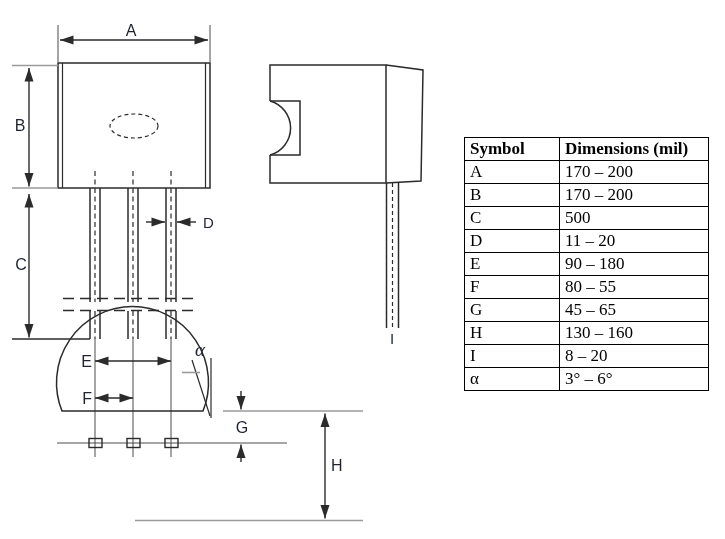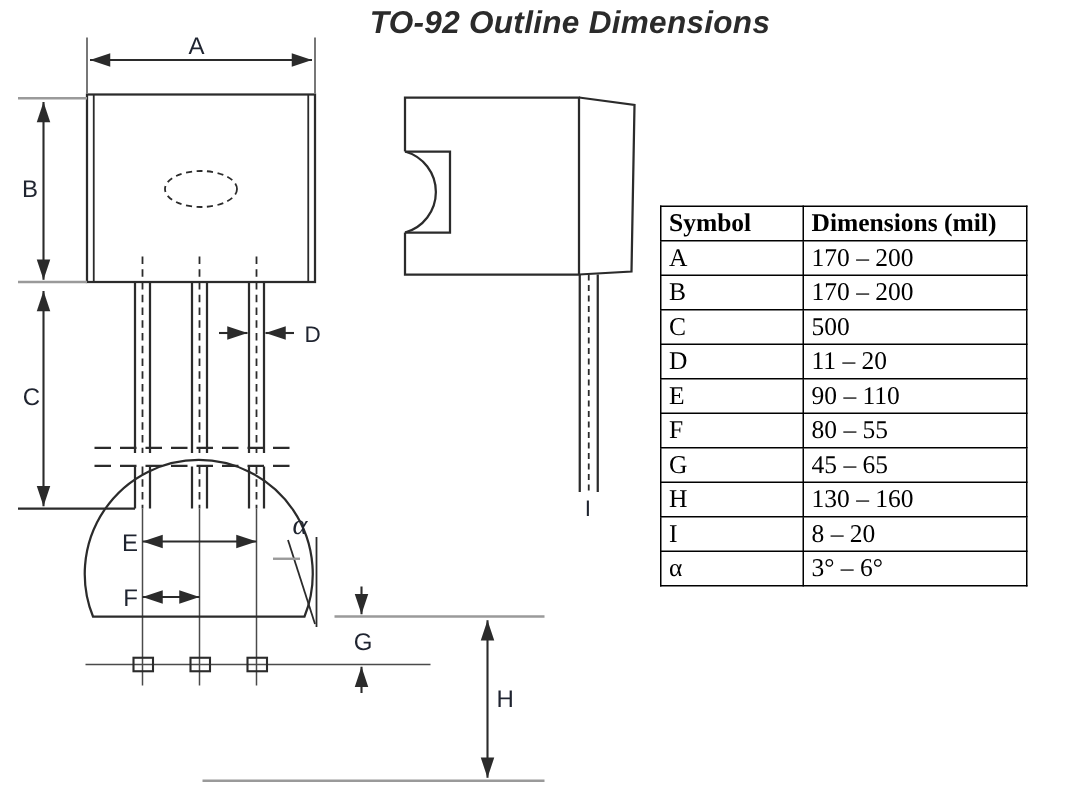--- a/index.html
+++ b/index.html
@@ -11,33 +11,32 @@
   svg{position:absolute;left:0;top:0;}
   .ink{stroke:#2b2b2b;fill:none;}
   .w15{stroke-width:1.5;}
   .w12{stroke-width:1.2;}
   .thin{stroke:#4a4a4a;stroke-width:1;fill:none;}
   .ref{stroke:#9a9a9a;stroke-width:1.6;fill:none;}
   .dim{stroke:#2b2b2b;stroke-width:1.4;fill:none;}
   .lbl{font-family:"Liberation Sans",sans-serif;font-size:16px;fill:#1f2430;}
   .lbl-sm{font-family:"Liberation Sans",sans-serif;font-size:15px;fill:#1f2430;}
   .lbl-alpha{font-family:"Liberation Serif",serif;font-style:italic;font-size:19px;fill:#1f2430;}
-  #dim-table{position:absolute;left:440px;top:137px;width:245px;border-collapse:collapse;
+  #dim-table{position:absolute;left:464px;top:137px;width:245px;border-collapse:collapse;
              font-family:"Liberation Serif",serif;font-size:17px;color:#000;}
   #dim-table td,#dim-table th{border:1.4px solid #000;padding:0 5px;height:22px;
              text-align:left;vertical-align:middle;white-space:nowrap;}
   #dim-table th{font-weight:bold;}
   #dim-table .c1{width:84px;}
 </style>
 </head>
 <body>
 
 <div id="stage">
 
-  <div id="title">TO-92 Outline Dimensions</div>
 
   <svg width="725" height="539" viewBox="0 0 725 539">
     <defs>
       <marker id="ah" markerUnits="userSpaceOnUse" markerWidth="16" markerHeight="12" refX="14.5" refY="5" orient="auto-start-reverse">
         <path d="M1 0.5 L14.5 5 L1 9.5 Z" fill="#2b2b2b"></path>
       </marker>
     </defs>
 
     <g>
       <rect x="58" y="63" width="152" height="125" class="ink w15"></rect>
@@ -181,21 +180,21 @@
         <tr>
           <td class="c1">C</td>
           <td>500</td>
         </tr>
         <tr>
           <td class="c1">D</td>
           <td>11 – 20</td>
         </tr>
         <tr>
           <td class="c1">E</td>
-          <td>90 – 110</td>
+          <td>90 – 180</td>
         </tr>
         <tr>
           <td class="c1">F</td>
           <td>80 – 55</td>
         </tr>
         <tr>
           <td class="c1">G</td>
           <td>45 – 65</td>
         </tr>
         <tr>

